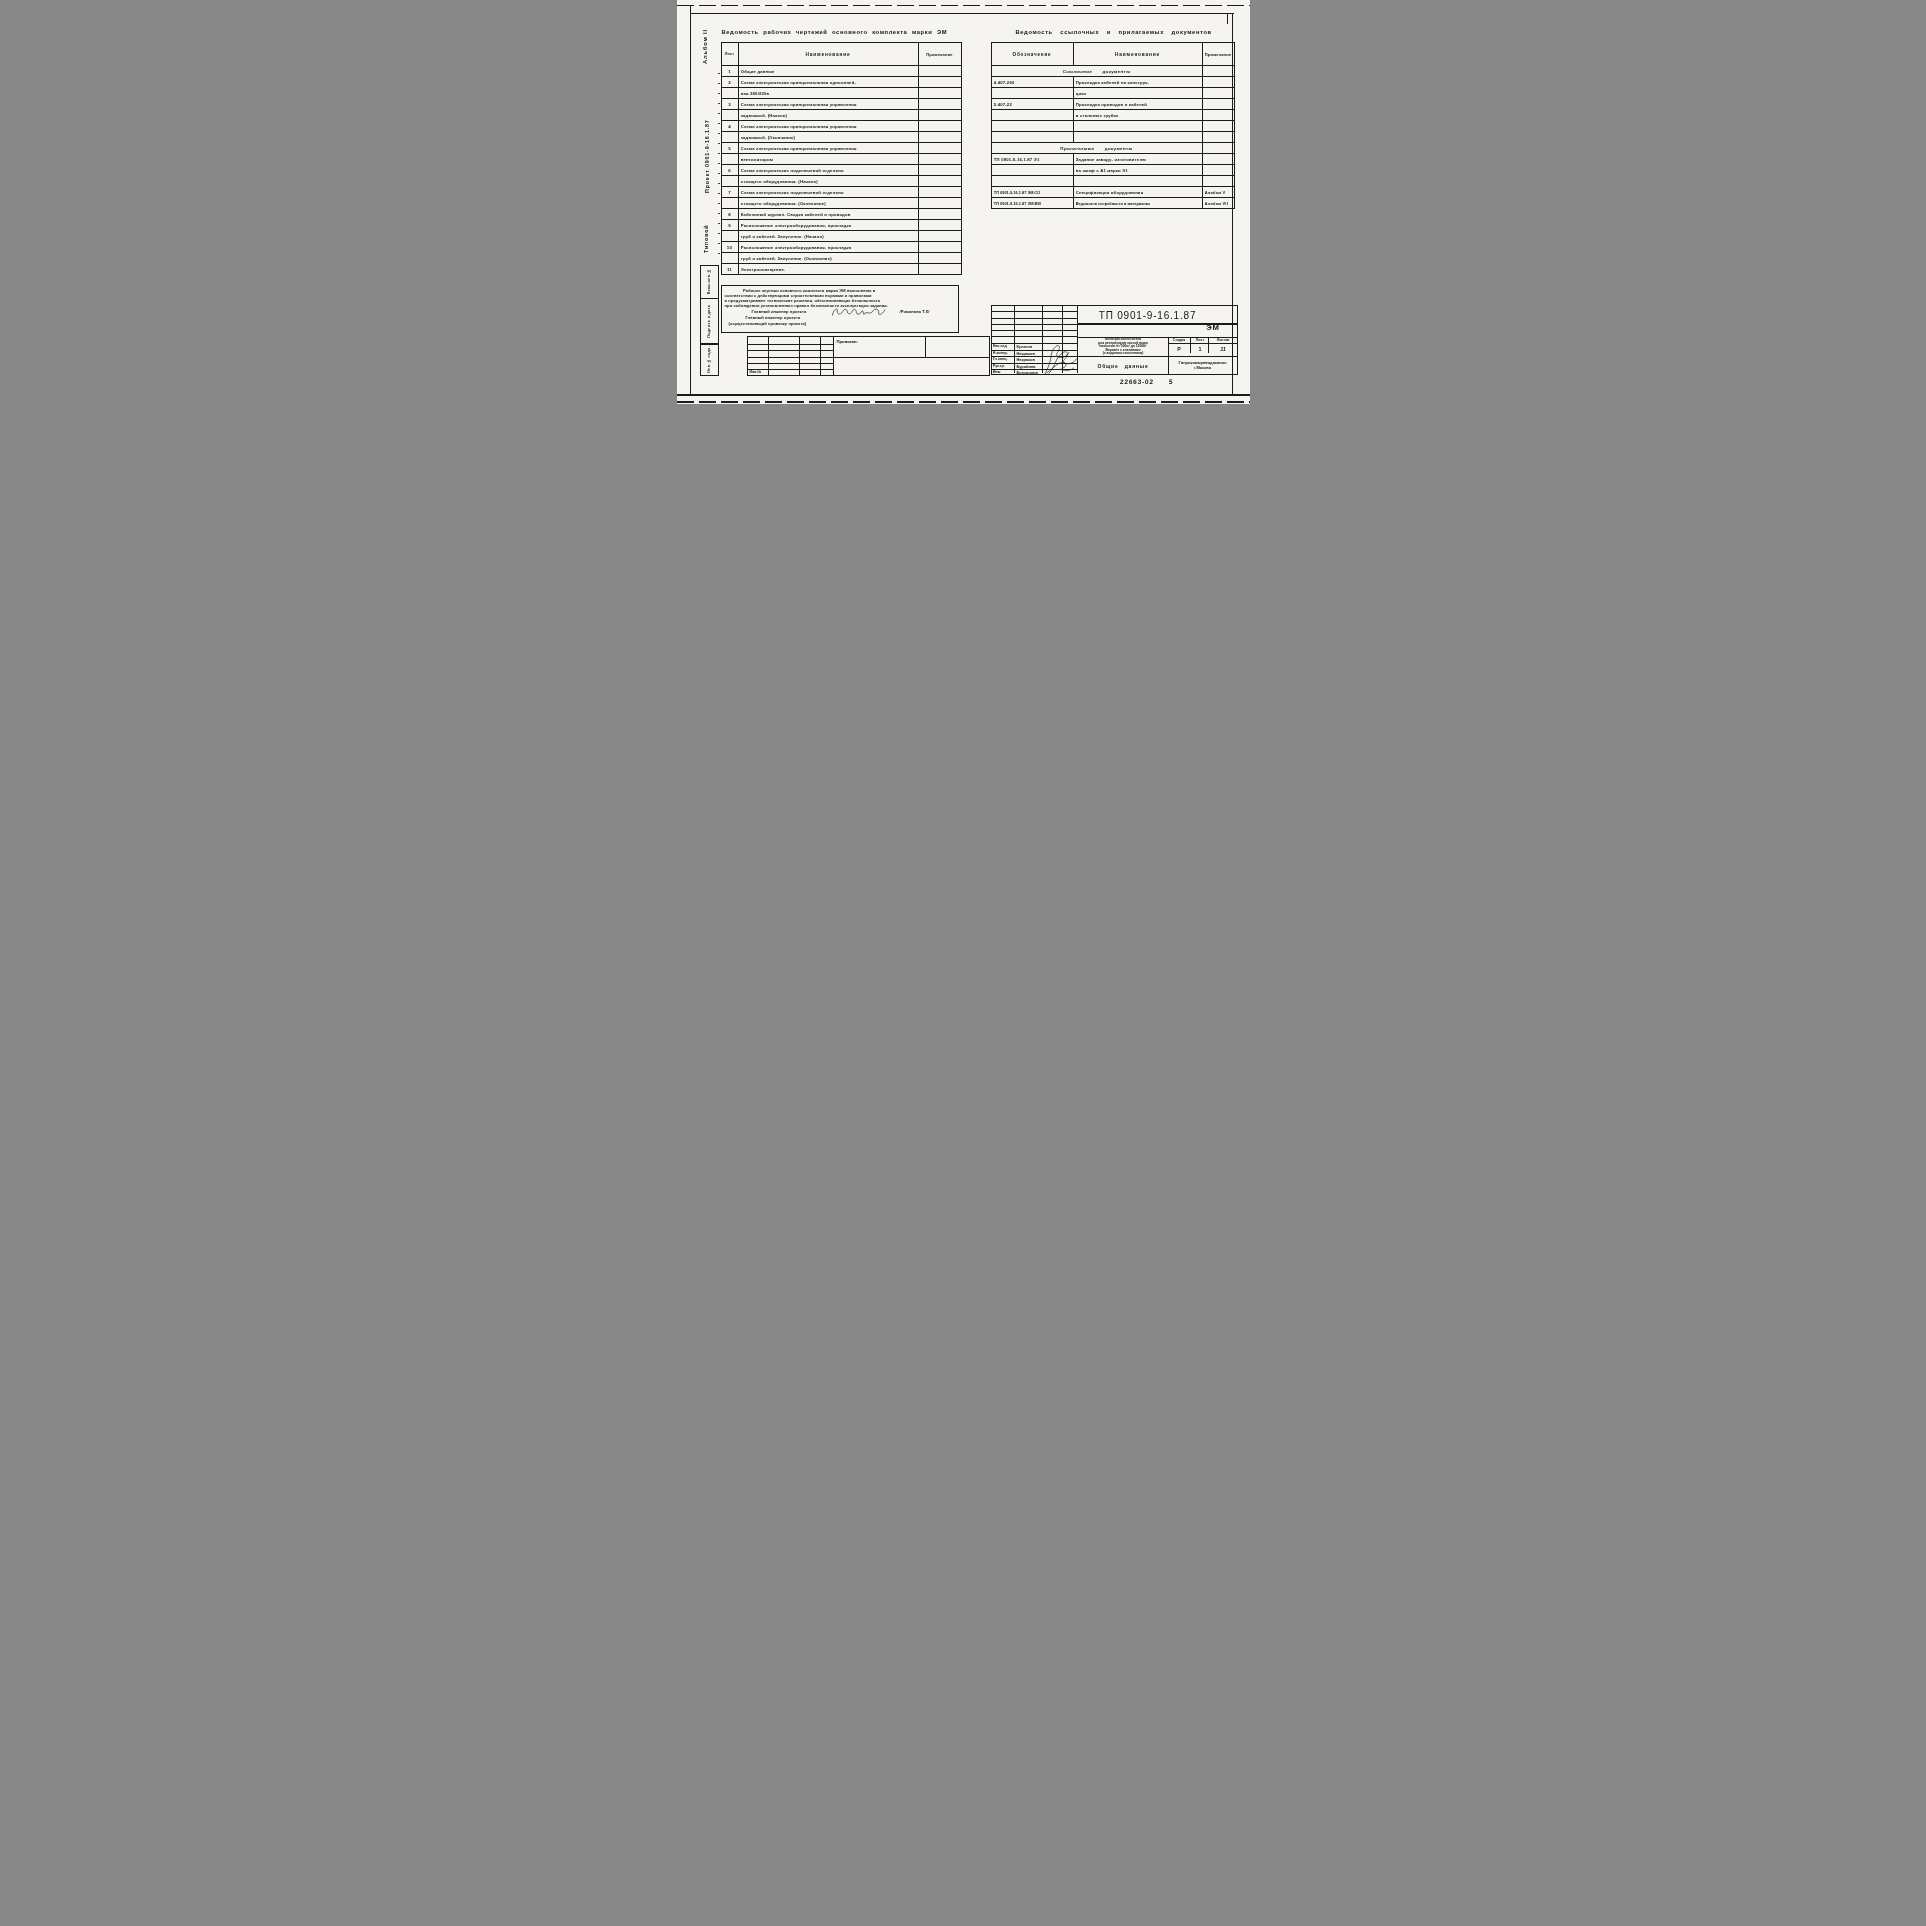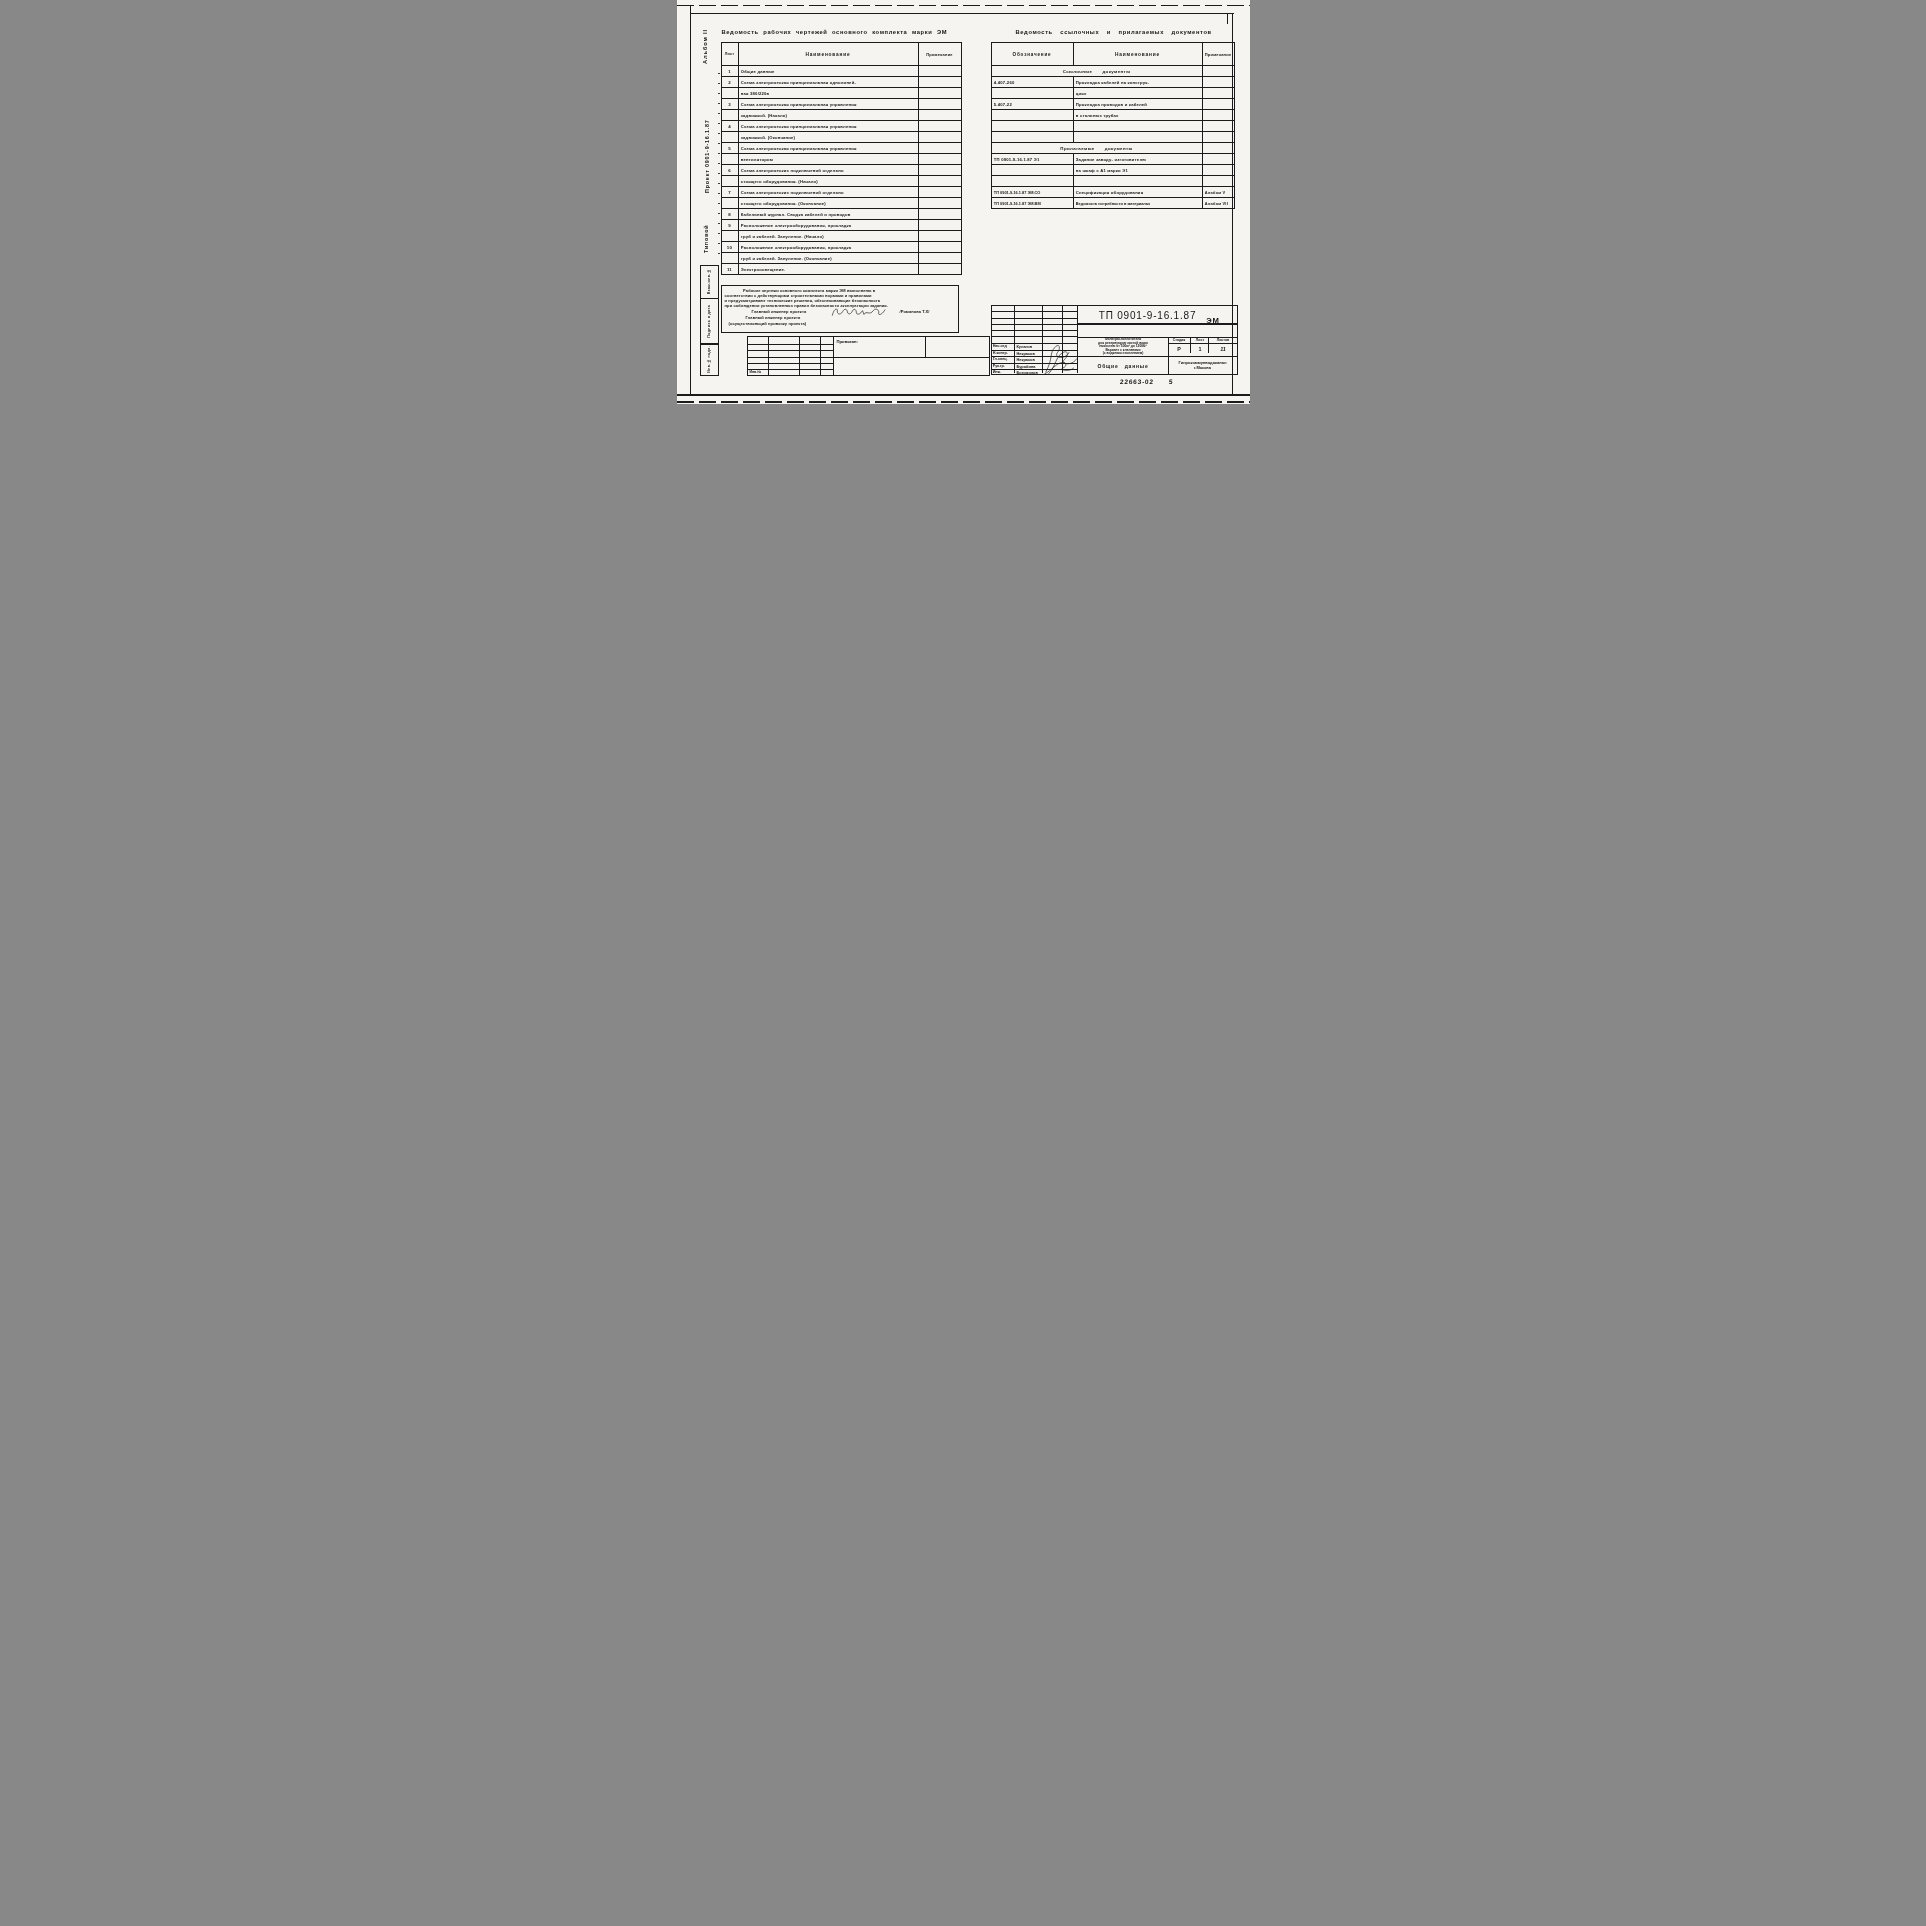--- a/index.html
+++ b/index.html
@@ -334,21 +334,21 @@
     <div class="line" style="left:0;top:50px;width:85px;height:1.2px;"></div>
     <div class="line" style="left:0;top:57px;width:85px;height:1.2px;"></div>
     <div class="line" style="left:0;top:63px;width:85px;height:1.2px;"></div>
 
     <div class="line" style="left:85px;top:17.3px;width:161px;height:1.5px;"></div>
     <div class="line" style="left:85px;top:31px;width:161px;height:1.2px;"></div>
     <div class="line" style="left:176px;top:37px;width:70px;height:1px;"></div>
     <div class="line" style="left:85px;top:50px;width:161px;height:1.2px;"></div>
 
     <div class="abs" style="left:98px;top:4.2px;width:116px;text-align:center;font-size:10px;font-weight:normal;letter-spacing:0.8px;">ТП 0901-9-16.1.87</div>
-    <div class="abs" style="left:208px;top:10px;width:27px;text-align:center;font-size:7.7px;font-weight:bold;letter-spacing:0.8px;">ЭМ</div>
+    <div class="abs" style="left:208px;top:17px;width:27px;text-align:center;font-size:7.7px;font-weight:bold;letter-spacing:0.8px;">ЭМ</div>
 
     <div class="abs" style="left:1.2px;top:38px;font-size:3.7px;font-weight:bold;">Нач.отд</div>
     <div class="abs" style="left:25px;top:38px;font-size:3.9px;font-weight:bold;">Кулагин</div>
     <div class="abs" style="left:1.2px;top:45px;font-size:3.7px;font-weight:bold;">Н.контр.</div>
     <div class="abs" style="left:25px;top:45px;font-size:3.9px;font-weight:bold;">Некрасов</div>
     <div class="abs" style="left:1.2px;top:51px;font-size:3.7px;font-weight:bold;">Гл.спец.</div>
     <div class="abs" style="left:25px;top:51px;font-size:3.9px;font-weight:bold;">Некрасов</div>
     <div class="abs" style="left:1.2px;top:58px;font-size:3.7px;font-weight:bold;">Рук.гр.</div>
     <div class="abs" style="left:25px;top:58px;font-size:3.9px;font-weight:bold;">Буробина</div>
     <div class="abs" style="left:1.2px;top:64px;font-size:3.7px;font-weight:bold;">Инж.</div>

